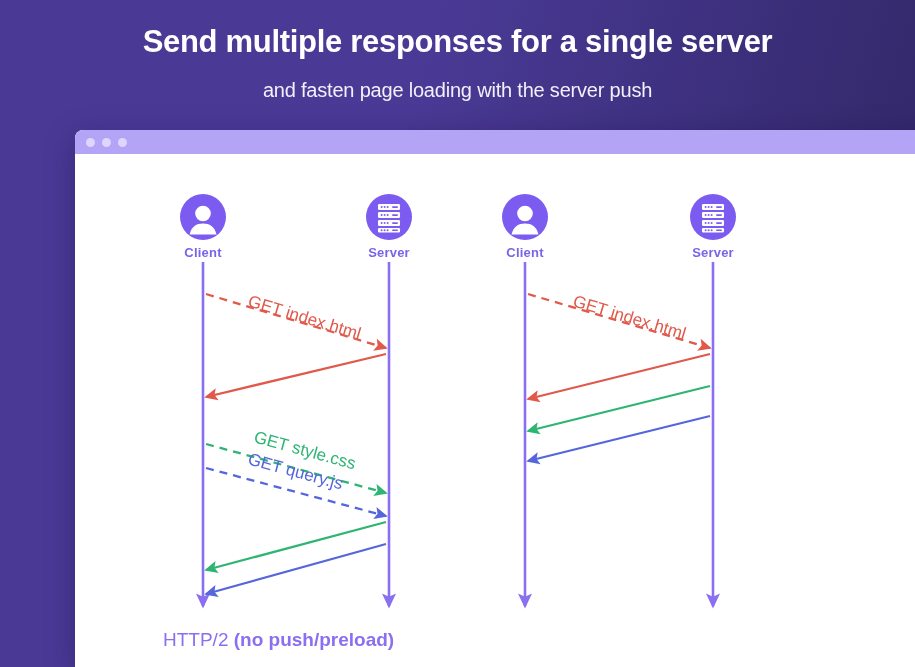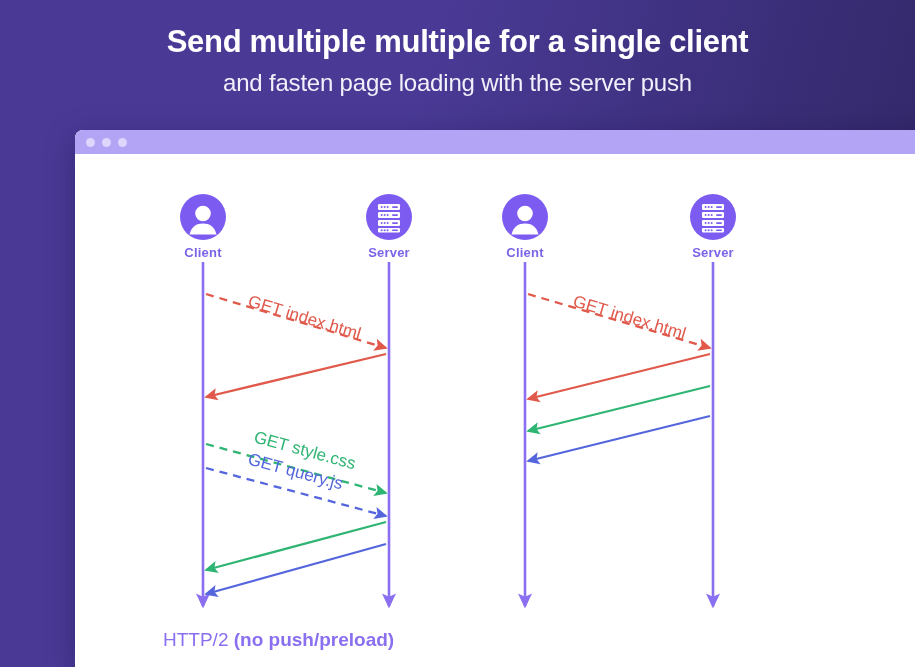--- a/index.html
+++ b/index.html
@@ -14,22 +14,22 @@
   }
   .header{
     position:absolute;left:0;top:0;width:915px;text-align:center;
   }
   .title{
     margin:0;padding-top:24px;
     font-size:31px;font-weight:bold;color:#ffffff;
     letter-spacing:-0.3px;line-height:1.15;
   }
   .subtitle{
-    margin:3px;padding-top:6px;
-    font-size:24px;font-weight:normal;color:#f2f0fa;
+    margin:12px;padding-top:6px;
+    font-size:20px;font-weight:normal;color:#f2f0fa;
     letter-spacing:-0.2px;line-height:1.2;
   }
 
   
   .card{
     position:absolute;left:75px;top:130px;width:913px;height:537px;
     background:#ffffff;border-radius:8px 8px 0 0;overflow:hidden;
     box-shadow:0 8px 30px rgba(20,10,60,.35);
   }
   .card-bar{
@@ -64,21 +64,21 @@
   }
   .caption b{font-weight:bold;color:#8a6ff0;}
   .caption span.lite{font-weight:normal;}
 </style>
 </head>
 <body>
 
 <div class="stage">
 
   <div class="header">
-    <h1 class="title">Send multiple multiple for a single client</h1>
+    <h1 class="title">Send multiple responses for a single server</h1>
     <h2 class="subtitle">and fasten page loading with the server push</h2>
   </div>
 
   <div class="card">
 
     <div class="card-bar">
       <span class="dot d1"></span>
       <span class="dot d2"></span>
       <span class="dot d3"></span>
     </div>

